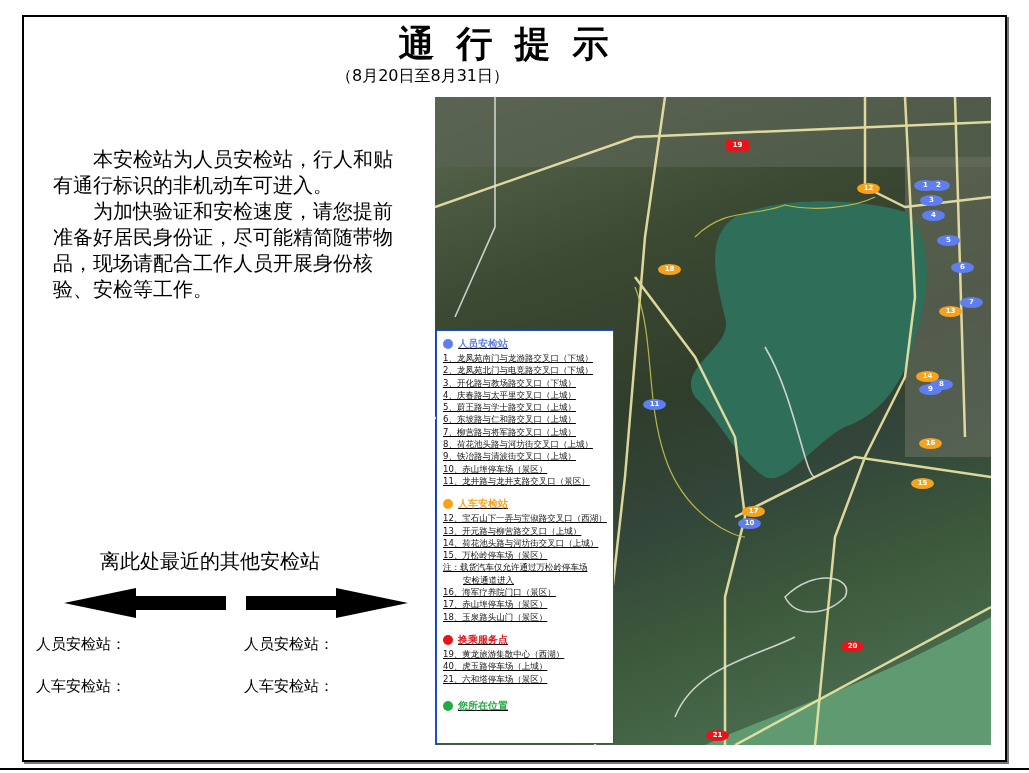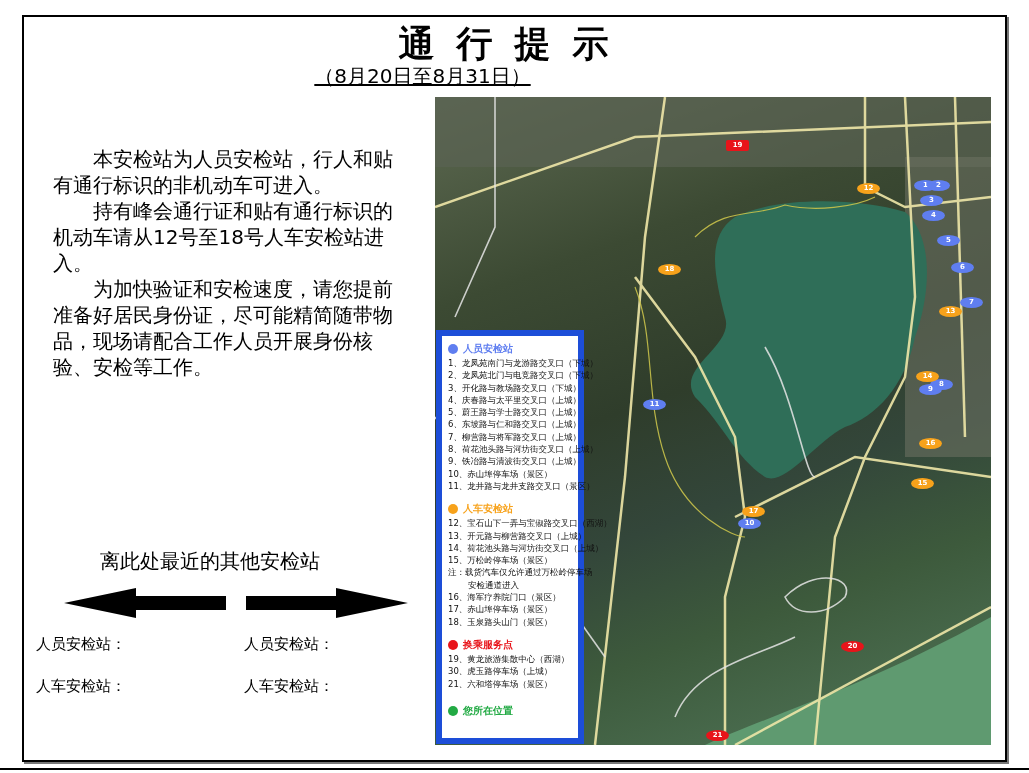--- a/index.html
+++ b/index.html
@@ -5,31 +5,31 @@
   html, body { margin:0; padding:0; background:#ffffff; }
   body { width:1029px; height:773px; position:relative; overflow:hidden;
          font-family:"DejaVu Sans", sans-serif; color:#000; }
   .frame { position:absolute; left:22px; top:15px; width:985px; height:747px;
            border:2px solid #000; box-shadow:2px 2px 0 #777; background:#fff; box-sizing:border-box; }
   .bottom-rule { position:absolute; left:0; top:768px; width:1029px; height:2px; background:#000; }
   .title { position:absolute; left:0; top:22px; width:1029px; text-align:center;
            font-family:"DejaVu Sans", sans-serif; font-size:36px; font-weight:bold; letter-spacing:22px;
            line-height:44px; box-sizing:border-box; }
   .subtitle { position:absolute; left:0; top:64px; width:845px; text-align:center;
-              font-size:20px; line-height:24px;text-decoration:underline; }
+              font-size:16px; line-height:24px; }
   .notice { position:absolute; left:53px; top:146px; width:350px; font-size:20px; line-height:26px; }
   .notice p { margin:0 0 0 0; text-indent:2em; }
   .nearest-title { position:absolute; left:100px; top:548px; font-size:20px; line-height:26px; }
   .arrow { position:absolute; top:588px; }
   .slot { position:absolute; font-size:15px; line-height:20px; }
   .map { position:absolute; left:435px; top:97px; width:556px; height:648px; overflow:hidden;
          background:linear-gradient(160deg,#5e6a52 0%,#3c4a33 25%,#2f3d2b 45%,#33463a 60%,#3d5a3c 75%,#52785b 100%); }
   .map svg { position:absolute; left:0; top:0; }
-  .legend { position:absolute; left:436px; top:330px; width:148px; height:414px; background:#fff;
-            border:6px solid #1d4ed8; box-sizing:border-box; padding:6px 0 0 6px; font-size:8.5px; line-height:12.3px; }
+  .legend { position:absolute; left:436px; top:330px; width:178px; height:414px; background:#fff;
+            border:1px solid #1d4ed8; box-sizing:border-box; padding:6px 0 0 6px; font-size:8.5px; line-height:12.3px;text-decoration:underline; }
   .lg-head { font-size:10px; font-weight:bold; line-height:14px; display:flex; align-items:center; margin-bottom:1px; }
   .lg-dot { width:10px; height:10px; border-radius:50%; display:inline-block; margin-right:5px; }
   .lg-item { white-space:nowrap; color:#111; }
   .lg-note2 { padding-left:20px; }
   .lg-gap { height:10px; }
   .marker { position:absolute; width:23px; height:11px; border-radius:50%; font-size:7px; line-height:11px;
             text-align:center; color:#fff; font-weight:bold; }
   .m-blue { background:#5f7ef0; }
   .m-orange { background:#f7a21b; }
   .m-red { background:#e8141a; }
@@ -38,21 +38,20 @@
 <body>
 
 <div class="frame"></div>
 <div class="bottom-rule"></div>
 
 <div class="title">通行提示</div>
 <div class="subtitle">（8月20日至8月31日）</div>
 
 <div class="notice">
   <p>本安检站为人员安检站，行人和贴有通行标识的非机动车可进入。</p>
-  <p>持有峰会通行证和贴有通行标识的机动车请从12号至18号人车安检站进入。</p>
   <p>为加快验证和安检速度，请您提前准备好居民身份证，尽可能精简随带物品，现场请配合工作人员开展身份核验、安检等工作。</p>
 </div>
 
 <div class="nearest-title">离此处最近的其他安检站</div>
 
 <div class="arrow" style="left:64px;">
   <svg width="162" height="30" viewBox="0 0 162 30">
       <polygon points="0,15 72,0 72,8 162,8 162,22 72,22 72,30" fill="#000"></polygon>
     </svg>
 </div>
@@ -154,20 +153,20 @@
   <div class="lg-item lg-note2">安检通道进入</div>
   <div class="lg-item">16、海军疗养院门口（景区）</div>
   <div class="lg-item">17、赤山埠停车场（景区）</div>
   <div class="lg-item">18、玉泉路头山门（景区）</div>
   <div class="lg-gap"></div>
   <div class="lg-head" style="color:#e8141a;">
     <span class="lg-dot" style="background:#e8141a;"></span>
     <span>换乘服务点</span>
   </div>
   <div class="lg-item">19、黄龙旅游集散中心（西湖）</div>
-  <div class="lg-item">30、虎玉路停车场（上城）</div>
+  <div class="lg-item">40、虎玉路停车场（上城）</div>
   <div class="lg-item">21、六和塔停车场（景区）</div>
   <div class="lg-gap" style="height:14px;"></div>
   <div class="lg-head" style="color:#22aa44;">
     <span class="lg-dot" style="background:#22aa44;"></span>
     <span>您所在位置</span>
   </div>
 </div>
 
 </body></html>

